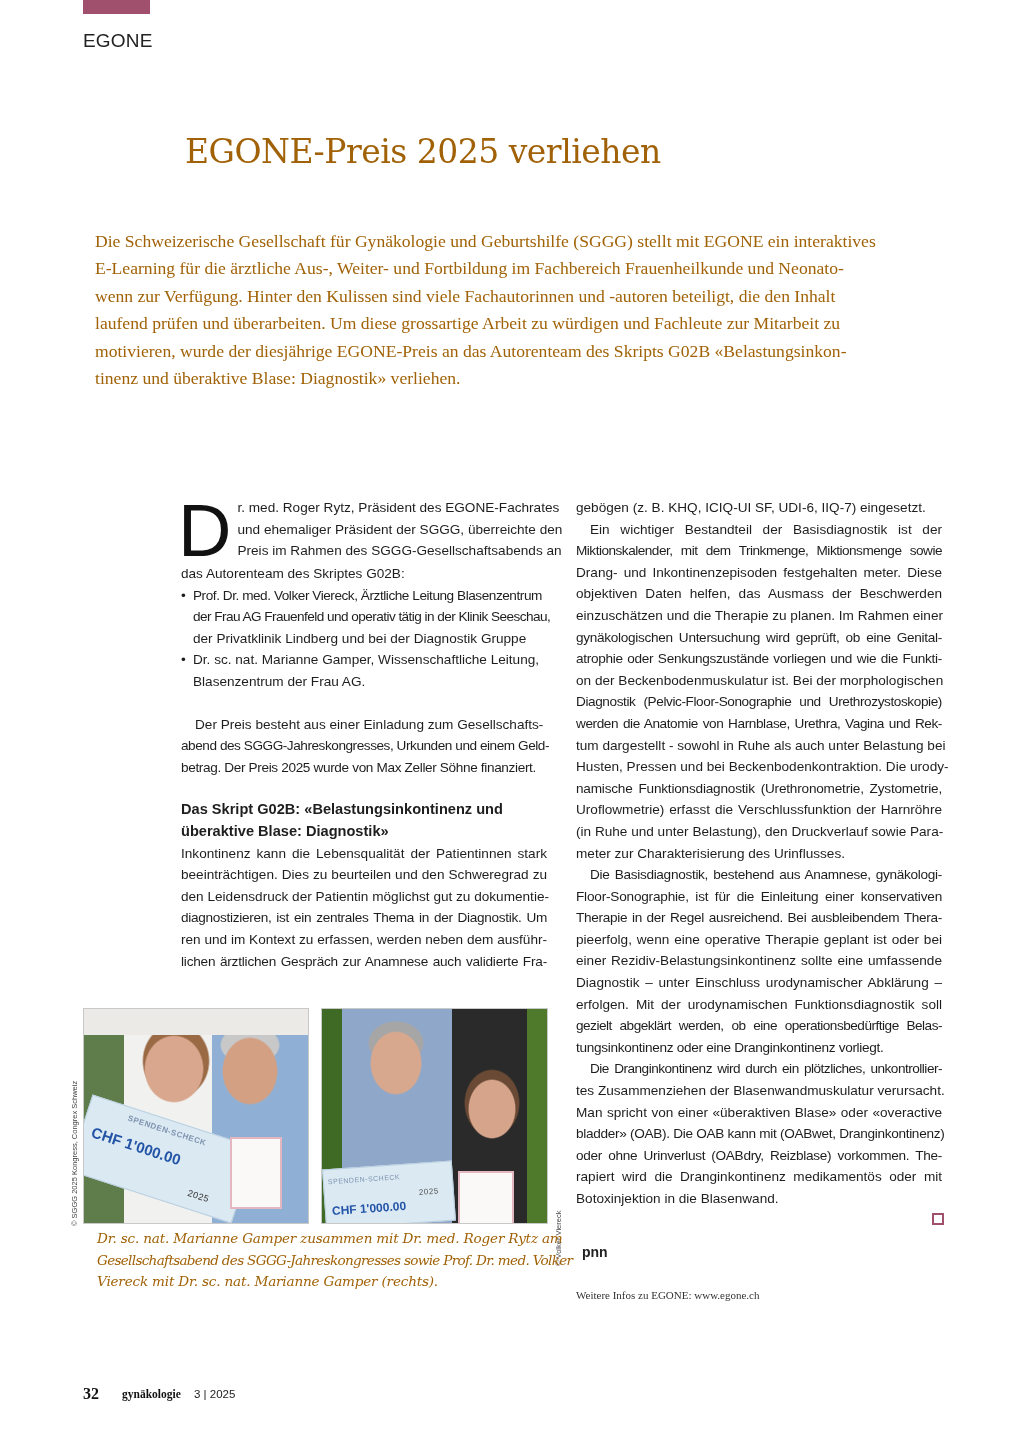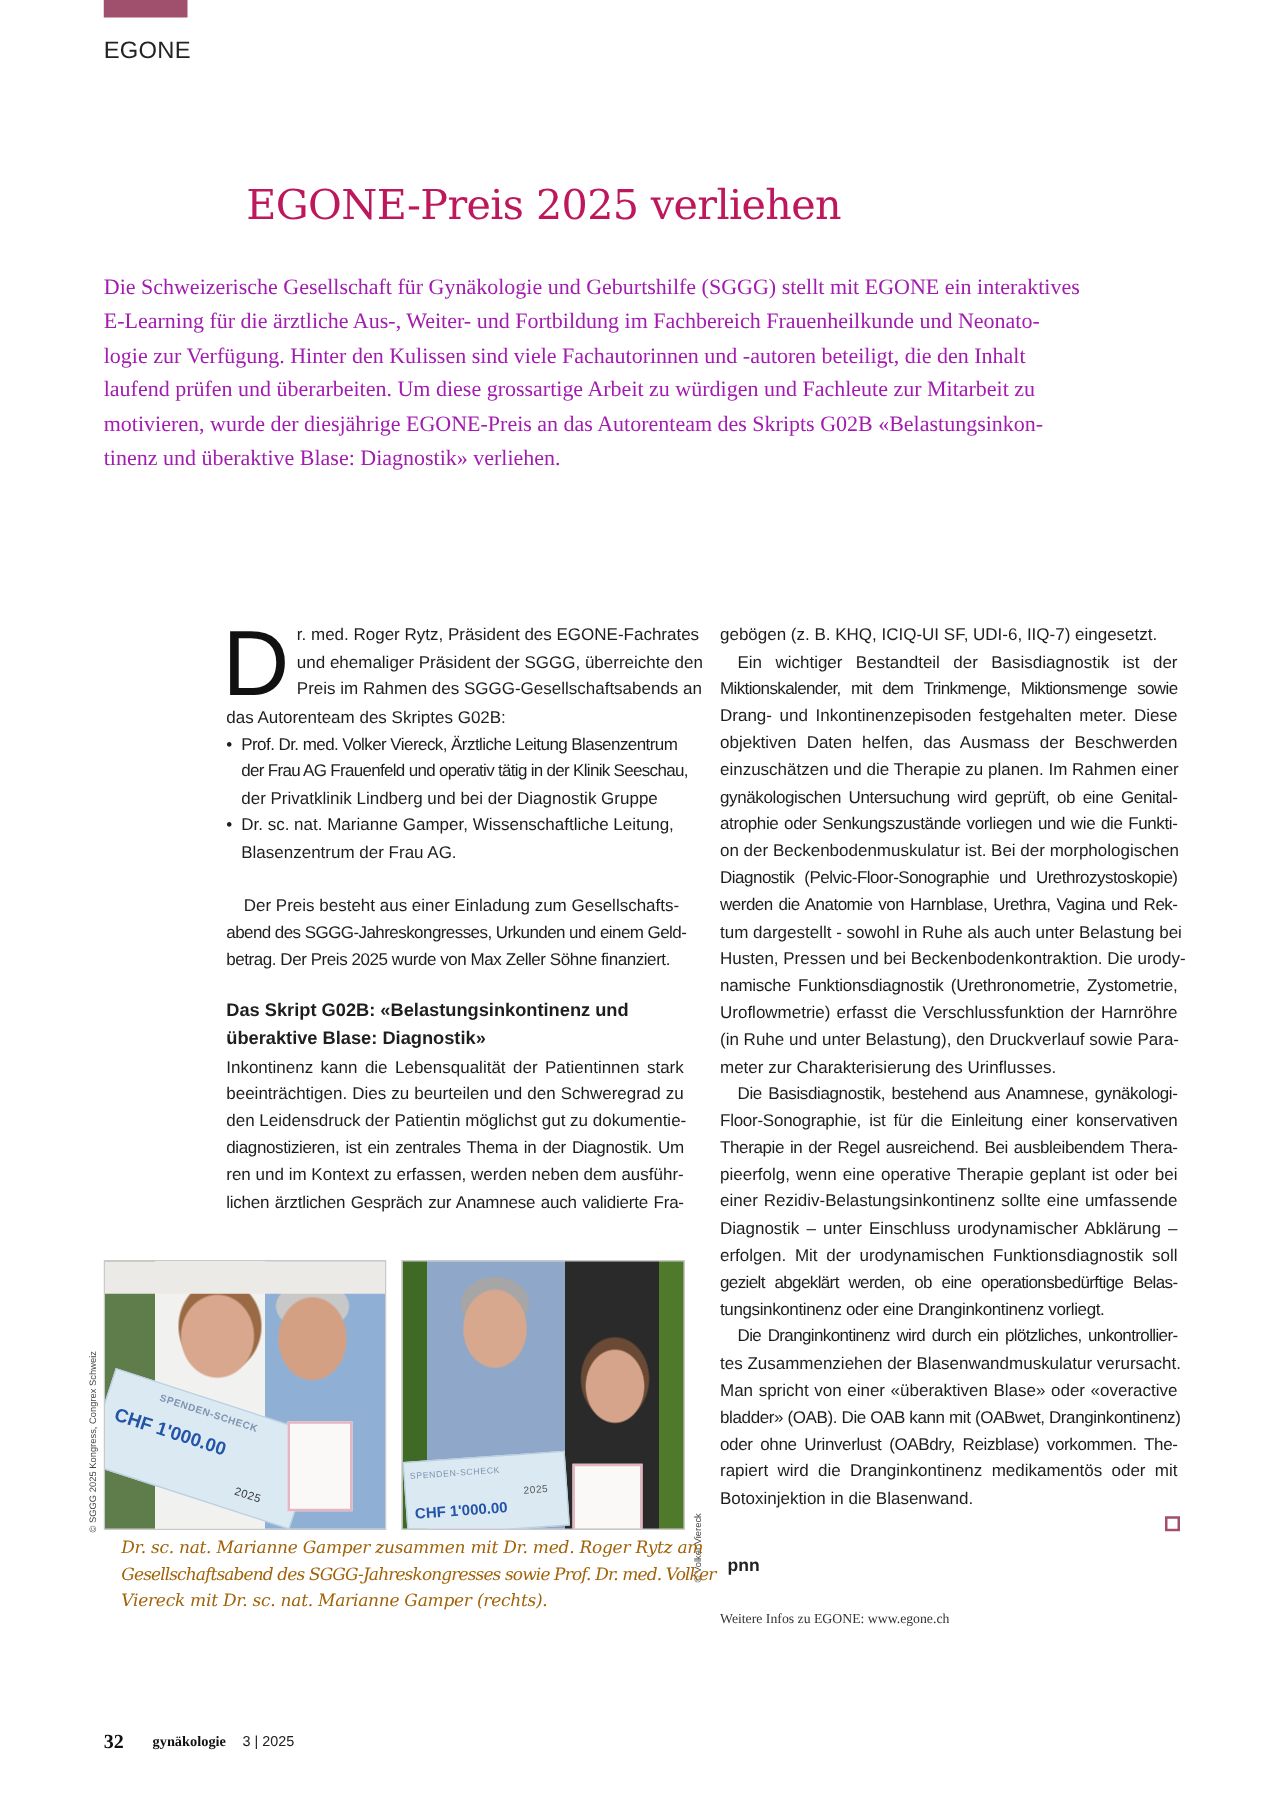--- a/index.html
+++ b/index.html
@@ -2,23 +2,23 @@
 <html><head>
 <meta charset="utf-8">
 <style>
   html, body { margin: 0; padding: 0; background: #ffffff; }
   body { width: 1024px; height: 1448px; position: relative; overflow: hidden; color: #1a1a1a; }
   .abs { position: absolute; }
 
   .top-bar { left: 83px; top: 0; width: 67px; height: 14px; background: #a0506c; }
   .section-label { left: 83px; top: 30px; font-family: "Liberation Sans", sans-serif; font-size: 19px; letter-spacing: 0.2px; color: #222; }
 
-  .title { left: 181px; top: 128px; font-family: "DejaVu Serif", serif; font-size: 33px; font-weight: normal; color: #be185d; margin: 16px; letter-spacing: -0.5px; }
-
-  .lead { left: 83px; top: 216px; width: 860px; font-family: "Liberation Serif", serif; font-size: 17.6px; line-height: 27.4px; color: #a21caf; margin: 0; text-align: left; }
+  .title { left: 181px; top: 128px; font-family: "DejaVu Serif", serif; font-size: 33px; font-weight: normal; color: #a16207; margin: 4px; letter-spacing: -0.5px; }
+
+  .lead { left: 83px; top: 216px; width: 860px; font-family: "Liberation Serif", serif; font-size: 17.6px; line-height: 27.4px; color: #a16207; margin: 12px; text-align: left; }
   .lead-line { display: block; white-space: nowrap; }
 
   .col { font-family: "Liberation Sans", sans-serif; font-size: 13.6px; line-height: 21.6px; color: #1e1e1e; }
   .col-left { left: 181px; top: 497px; width: 366px; }
   .col-right { left: 576px; top: 497px; width: 366px; }
   .line { display: block; white-space: nowrap; }
   .justify { text-align: justify; text-align-last: justify; }
   .indent { padding-left: 14px; }
 
   .dropcap { float: left; font-family: "Liberation Sans", sans-serif; font-size: 74px; line-height: 60px; height: 62px; margin: 4px 6px 0 -3px; color: #111; }
@@ -71,21 +71,21 @@
 <body>
 
 <div class="abs top-bar"></div>
 <div class="abs section-label">EGONE</div>
 
 <h1 class="abs title">EGONE-Preis 2025 verliehen</h1>
 
 <p class="abs lead">
   <span class="lead-line">Die Schweizerische Gesellschaft für Gynäkologie und Geburtshilfe (SGGG) stellt mit EGONE ein interaktives</span>
   <span class="lead-line">E-Learning für die ärztliche Aus-, Weiter- und Fortbildung im Fachbereich Frauenheilkunde und Neonato-</span>
-  <span class="lead-line">logie zur Verfügung. Hinter den Kulissen sind viele Fachautorinnen und -autoren beteiligt, die den Inhalt</span>
+  <span class="lead-line">wenn zur Verfügung. Hinter den Kulissen sind viele Fachautorinnen und -autoren beteiligt, die den Inhalt</span>
   <span class="lead-line">laufend prüfen und überarbeiten. Um diese grossartige Arbeit zu würdigen und Fachleute zur Mitarbeit zu</span>
   <span class="lead-line">motivieren, wurde der diesjährige EGONE-Preis an das Autorenteam des Skripts G02B «Belastungsinkon-</span>
   <span class="lead-line">tinenz und überaktive Blase: Diagnostik» verliehen.</span>
 </p>
 
 <div class="abs col col-left">
   <div>
     <span class="dropcap">D</span>
     <span class="line justify">r. med. Roger Rytz, Präsident des EGONE-Fachrates</span>
     <span class="line justify">und ehemaliger Präsident der SGGG, überreichte den</span>

